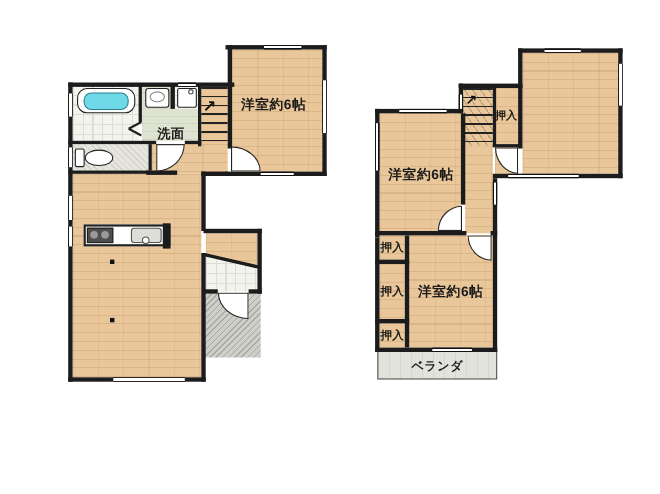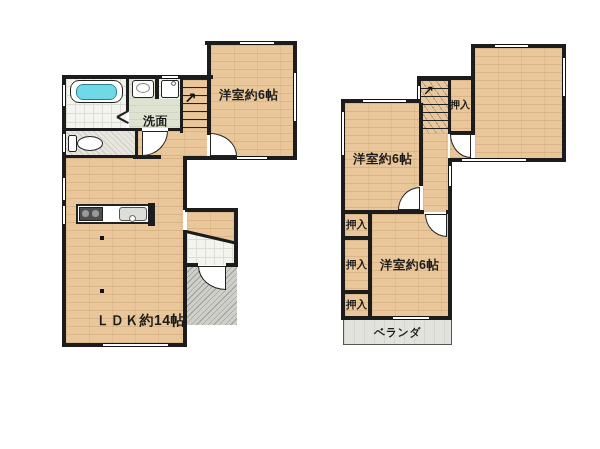--- a/index.html
+++ b/index.html
@@ -124,21 +124,20 @@
   <div class="abs" style="left:119px;top:207px;width:28px;height:14px;background:#dedeD8;border:1.4px solid #555;border-radius:3px;"></div>
   <div class="abs" style="left:129px;top:215px;width:7px;height:7px;border-radius:50%;border:1.2px solid #555;background:#fff;"></div>
   <div class="abs wall" style="left:148px;top:203px;width:7px;height:23px;"></div>
 
   <div class="dot" style="left:100px;top:236px;"></div>
   <div class="dot" style="left:100px;top:289px;"></div>
   <div class="arrow" style="left:184px;top:90px;">↗</div>
 
   <div class="lbl" style="left:219px;top:87px;font-size:12.5px;">洋室約6帖</div>
   <div class="lbl" style="left:143px;top:113px;font-size:12px;">洗面</div>
-  <div class="lbl" style="left:96px;top:312px;font-size:14px;">ＬＤＫ約14帖</div>
 
   <div class="abs wood" style="left:475px;top:48px;width:87px;height:110px;"></div>
   <div class="abs stairs2" style="left:421px;top:80px;width:27px;height:53px;"></div>
   <div class="abs wood" style="left:451px;top:80px;width:20px;height:51px;"></div>
   <div class="abs wood" style="left:345px;top:103px;width:74px;height:107px;"></div>
   <div class="abs wood" style="left:423px;top:133px;width:25px;height:79px;"></div>
   <div class="abs wood" style="left:450px;top:133px;width:21px;height:25px;"></div>
   <div class="abs wood" style="left:372px;top:214px;width:76px;height:102px;"></div>
   <div class="abs wood" style="left:345px;top:214px;width:23px;height:22px;"></div>
   <div class="abs wood" style="left:345px;top:240px;width:23px;height:50px;"></div>

